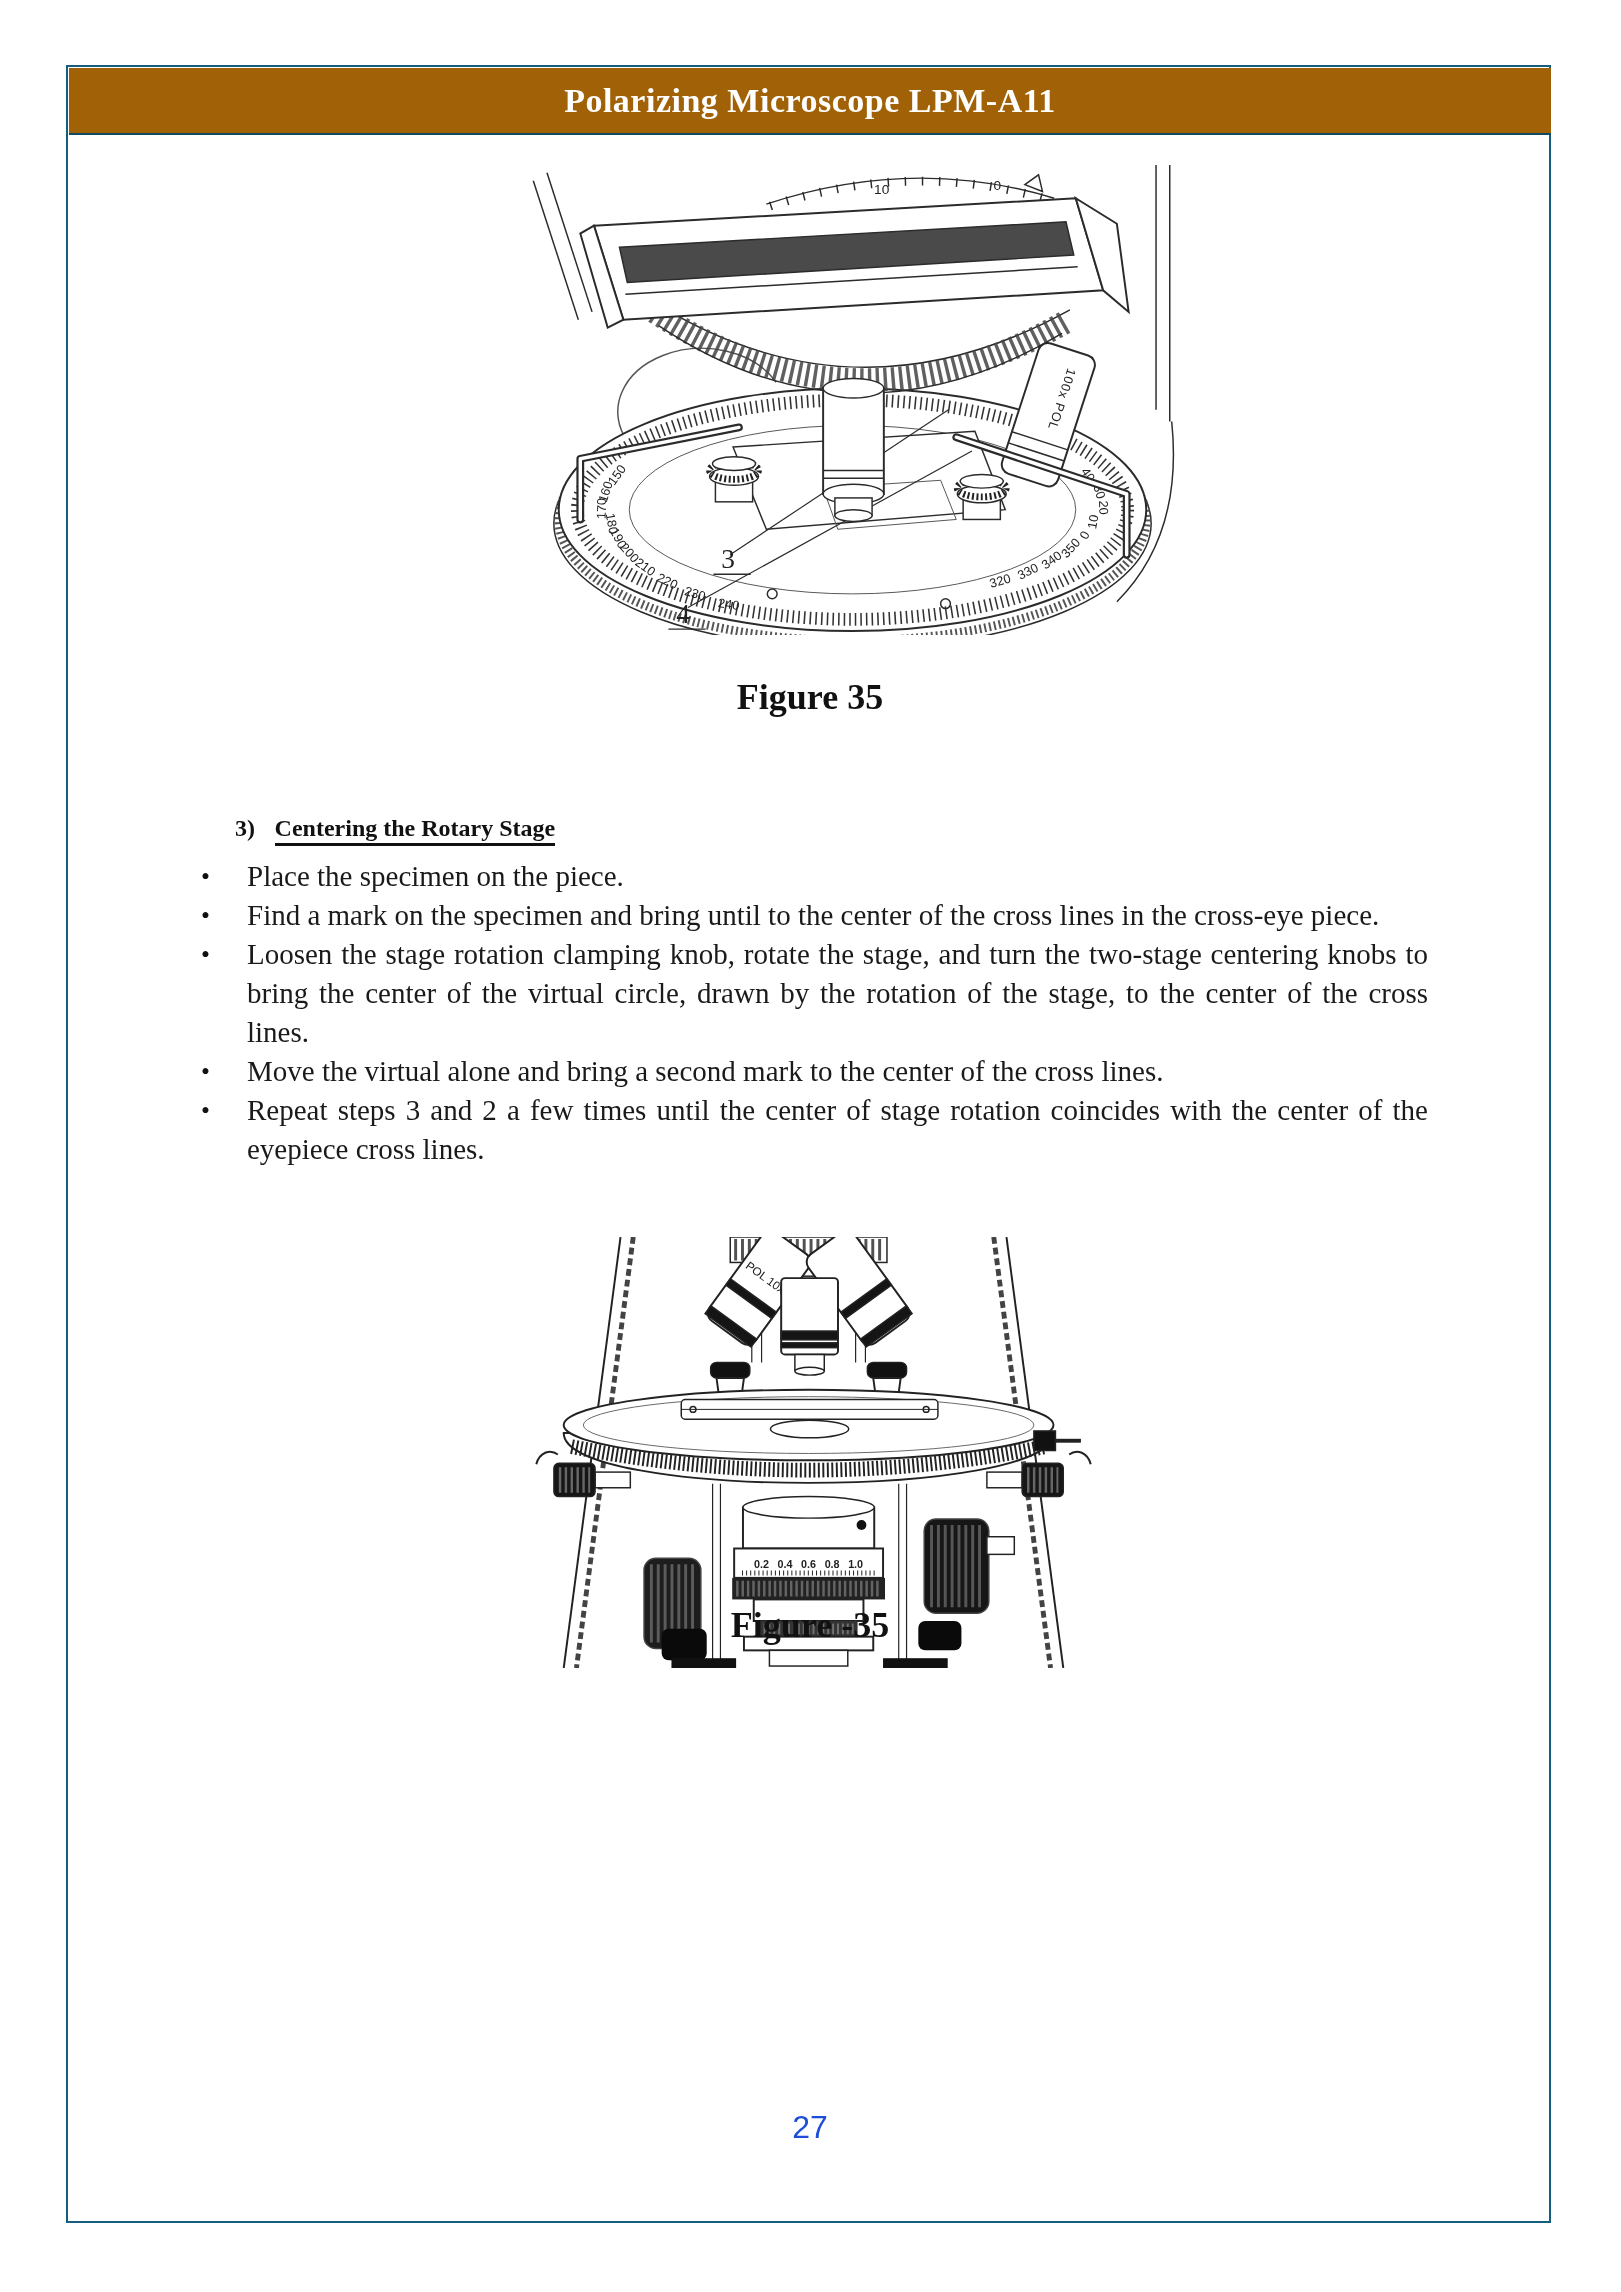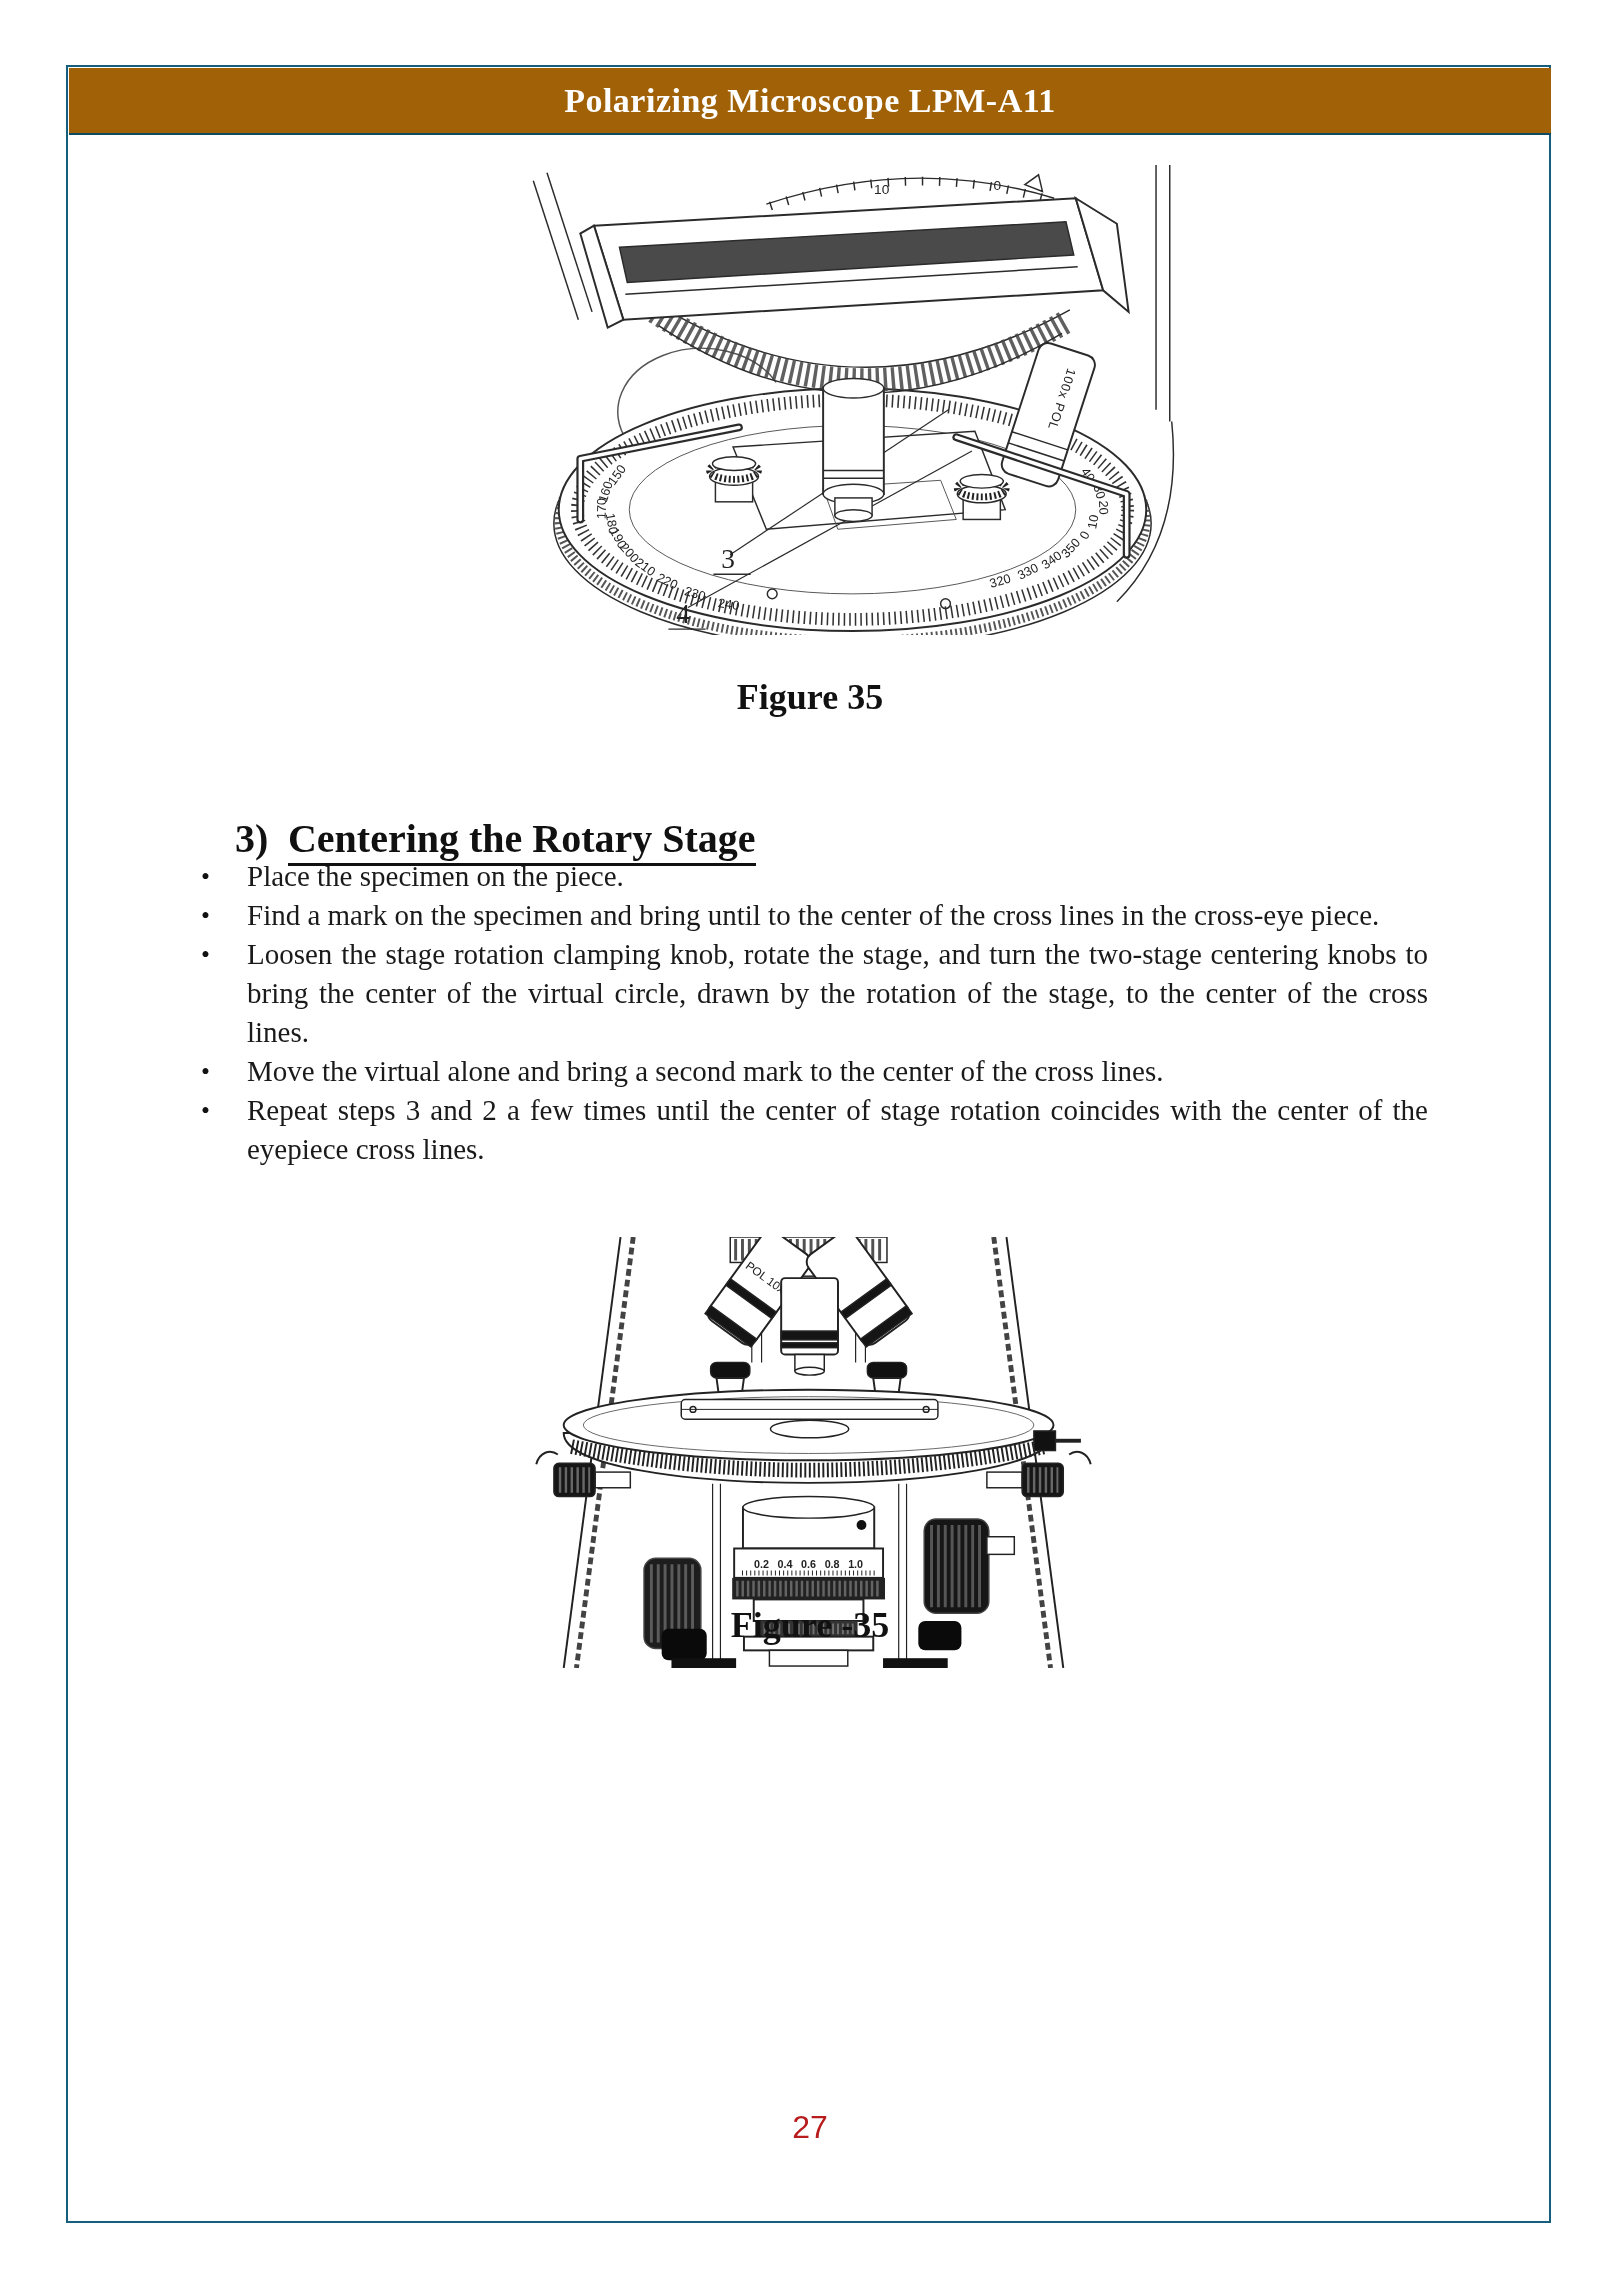--- a/index.html
+++ b/index.html
@@ -19,37 +19,37 @@
   }
   .header-title{
     color:#ffffff;font-size:34px;font-weight:bold;letter-spacing:0.5px;
   }
   .fig{position:absolute;}
   .caption{
     position:absolute;left:69px;width:1482px;text-align:center;
     font-weight:bold;font-size:36px;color:#111;
   }
   .heading{
-    position:absolute;left:235px;top:815px;font-size:40px;font-weight:bold;color:#111;
+    position:absolute;left:235px;top:815px;font-size:24px;font-weight:bold;color:#111;
     white-space:nowrap;
   }
   .heading .sec-num{margin-right:19.6px;}
   .heading .sec-title{border-bottom:3.9px solid #111;padding-bottom:2px;}
   .bullets{
     position:absolute;left:201px;top:857px;width:1227px;
     font-size:29px;line-height:39px;
   }
   .bullet-row{display:flex;}
   .bullet-marker{
     flex:0 0 46px;font-size:25.5px;line-height:39px;color:#111;
   }
   .bullet-text{flex:1;text-align:justify;}
   .page-number{
     position:absolute;left:69px;width:1482px;top:2109px;text-align:center;
-    font-family:"Liberation Sans","DejaVu Sans",sans-serif;font-size:32px;color:#b91c1c;
+    font-family:"Liberation Sans","DejaVu Sans",sans-serif;font-size:32px;color:#1d4ed8;
   }
   svg{display:block;}
   svg text{font-family:"Liberation Sans","DejaVu Sans",sans-serif;fill:#222;}
   svg .serif{font-family:"Liberation Serif","DejaVu Serif",serif;}
 </style>
 </head>
 <body>
 
 <div class="sheet">
 

